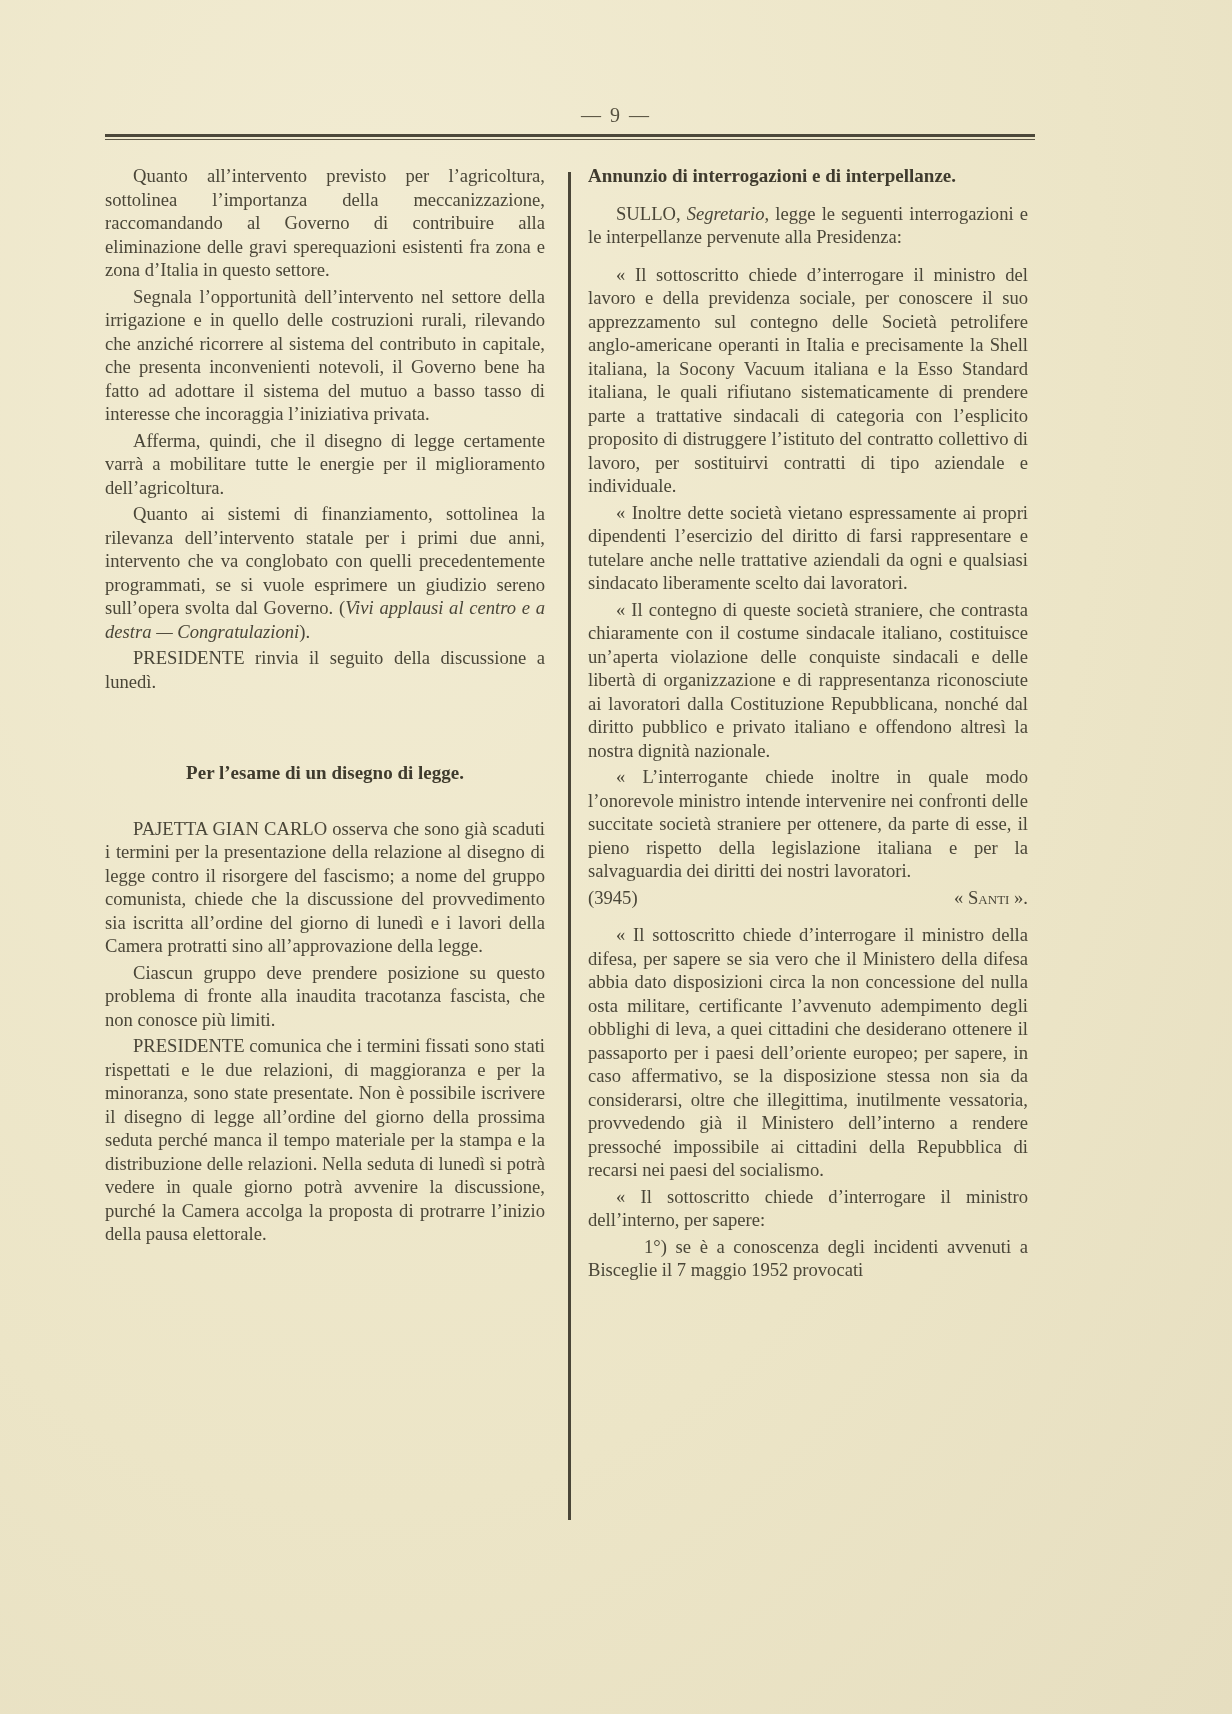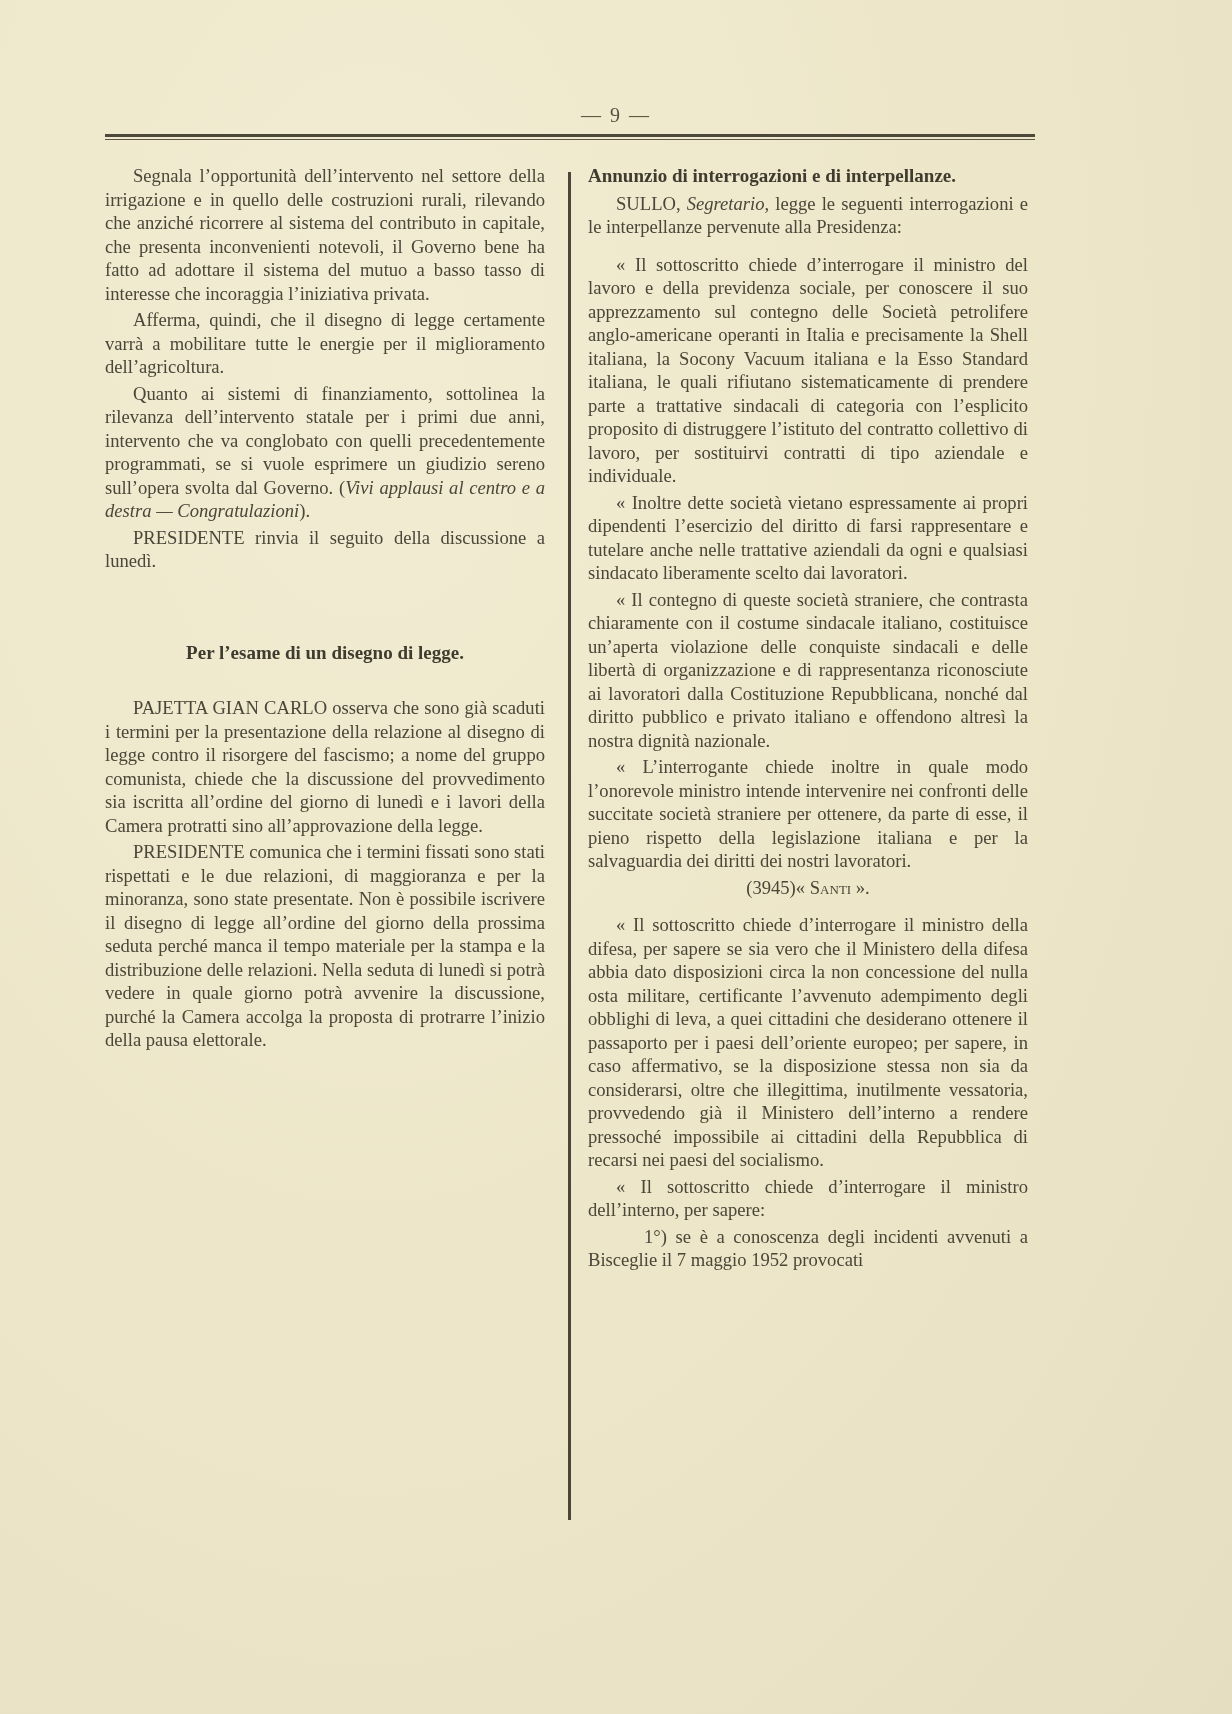--- a/index.html
+++ b/index.html
@@ -31,43 +31,45 @@
     .col-divider {
       position: absolute; left: 568px; top: 172px; width: 3px; height: 1348px;
       background: #4a4638;
     }
     p { margin: 0 0 3px 0; text-indent: 28px; }
     .heading {
       font-weight: bold; text-align: center; font-size: 19px; text-indent: 0;
       color: #3f3b2e; margin: 0 0 8px 0;
     }
     .heading-left { margin-top: 68px; margin-bottom: 32px; }
-    .heading-right { text-align: left; margin-bottom: 4px; }
+    .heading-right { text-align: left; margin-bottom: 14px; }
     .signature-row {
-      display: flex; justify-content: center; text-indent: 0; margin-bottom: 14px;
+      display: flex; justify-content: space-between; text-indent: 0; margin-bottom: 14px;
     }
     .smallcaps { font-variant: small-caps; }
     .gap { margin-top: 14px; }
     i { font-style: italic; }
   </style>
 </head>
 <body>
 
 <div class="page-number">— 9 —</div>
 <div class="header-rule"></div>
 
 <div class="column col-left">
+  <p>Quanto all’intervento previsto per l’agricoltura, sottolinea l’importanza della meccanizzazione, raccomandando al Governo di contribuire alla eliminazione delle gravi sperequazioni esistenti fra zona e zona d’Italia in questo settore.</p>
   <p>Segnala l’opportunità dell’intervento nel settore della irrigazione e in quello delle costruzioni rurali, rilevando che anziché ricorrere al sistema del contributo in capitale, che presenta inconvenienti notevoli, il Governo bene ha fatto ad adottare il sistema del mutuo a basso tasso di interesse che incoraggia l’iniziativa privata.</p>
   <p>Afferma, quindi, che il disegno di legge certamente varrà a mobilitare tutte le energie per il miglioramento dell’agricoltura.</p>
   <p><span>Quanto ai sistemi di finanziamento, sottolinea la rilevanza dell’intervento statale per i primi due anni, intervento che va conglobato con quelli precedentemente programmati, se si vuole esprimere un giudizio sereno sull’opera svolta dal Governo.</span> (<i>Vivi applausi al centro e a destra — Congratulazioni</i>).</p>
   <p>PRESIDENTE rinvia il seguito della discussione a lunedì.</p>
 
   <div class="heading heading-left">Per l’esame di un disegno di legge.</div>
 
   <p>PAJETTA GIAN CARLO osserva che sono già scaduti i termini per la presentazione della relazione al disegno di legge contro il risorgere del fascismo; a nome del gruppo comunista, chiede che la discussione del provvedimento sia iscritta all’ordine del giorno di lunedì e i lavori della Camera protratti sino all’approvazione della legge.</p>
+  <p>Ciascun gruppo deve prendere posizione su questo problema di fronte alla inaudita tracotanza fascista, che non conosce più limiti.</p>
   <p>PRESIDENTE comunica che i termini fissati sono stati rispettati e le due relazioni, di maggioranza e per la minoranza, sono state presentate. Non è possibile iscrivere il disegno di legge all’ordine del giorno della prossima seduta perché manca il tempo materiale per la stampa e la distribuzione delle relazioni. Nella seduta di lunedì si potrà vedere in quale giorno potrà avvenire la discussione, purché la Camera accolga la proposta di protrarre l’inizio della pausa elettorale.</p>
 </div>
 
 <div class="col-divider"></div>
 
 <div class="column col-right">
   <div class="heading heading-right">Annunzio di interrogazioni e di interpellanze.</div>
   <p><span>SULLO, </span><i>Segretario</i><span>, legge le seguenti interrogazioni e le interpellanze pervenute alla Presidenza:</span></p>
 
   <p class="gap">« Il sottoscritto chiede d’interrogare il ministro del lavoro e della previdenza sociale, per conoscere il suo apprezzamento sul contegno delle Società petrolifere anglo-americane operanti in Italia e precisamente la Shell italiana, la Socony Vacuum italiana e la Esso Standard italiana, le quali rifiutano sistematicamente di prendere parte a trattative sindacali di categoria con l’esplicito proposito di distruggere l’istituto del contratto collettivo di lavoro, per sostituirvi contratti di tipo aziendale e individuale.</p>

